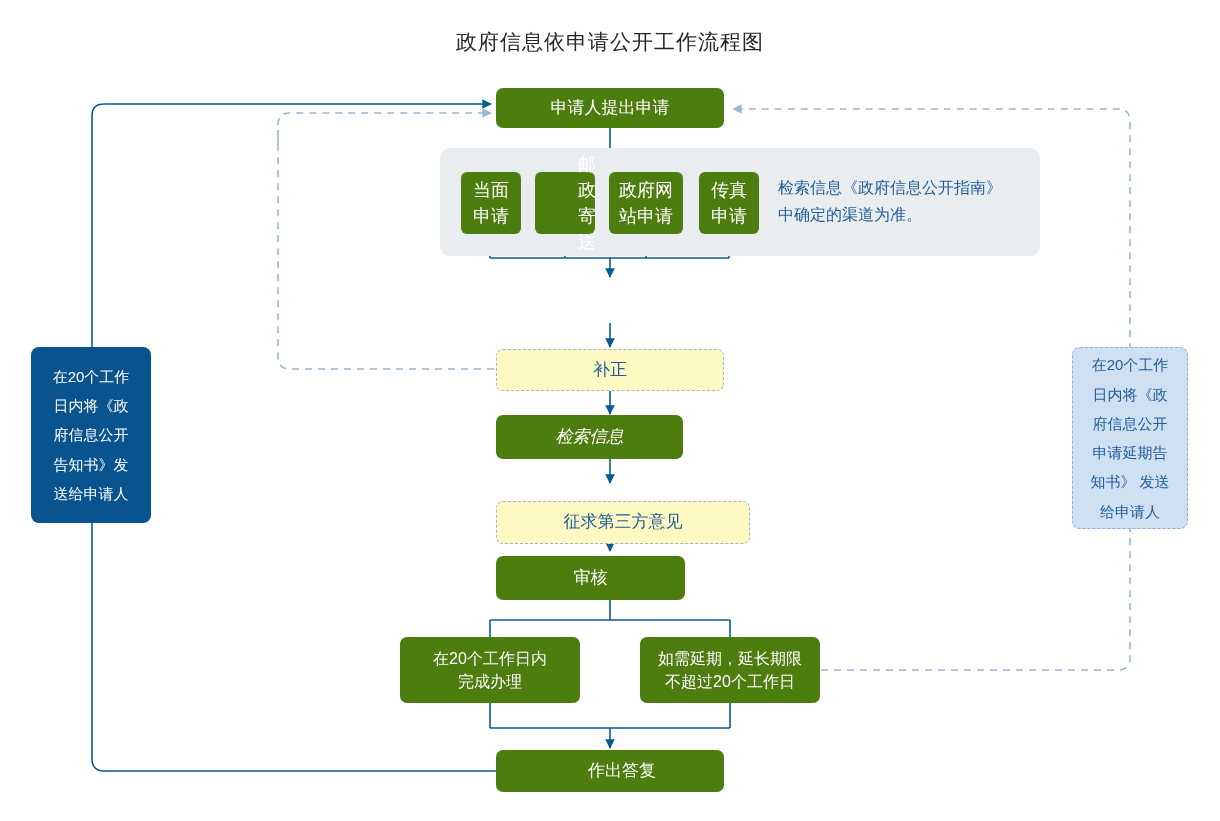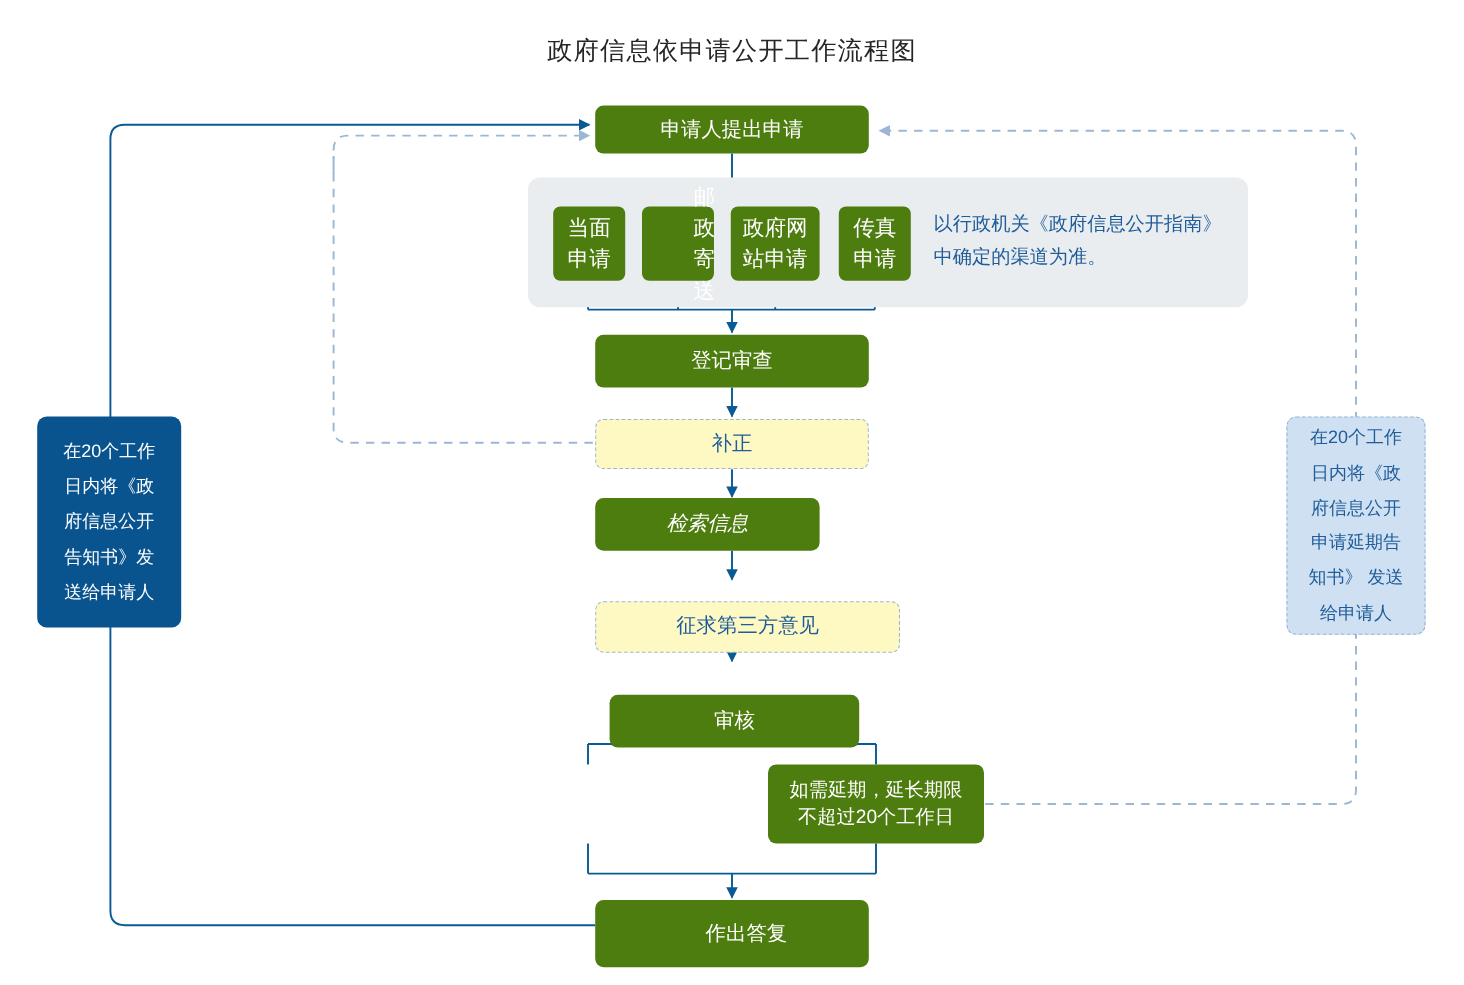--- a/index.html
+++ b/index.html
@@ -175,38 +175,39 @@
 
   <div class="node dark chan" style="left:461px; top:172px; width:60px; height:62px;">当面
 申请</div>
   <div class="node dark chan" style="left:535px; top:172px; width:60px; height:62px;padding-left:44px;">邮政
 寄送</div>
   <div class="node dark chan" style="left:609px; top:172px; width:74px; height:62px;">政府网
 站申请</div>
   <div class="node dark chan" style="left:699px; top:172px; width:60px; height:62px;">传真
 申请</div>
 
-  <div class="panel-note" style="left:778px; top:174px; width:262px;">以行政机关《政府信息公开指南》
+  <div class="panel-note" style="left:778px; top:174px; width:262px;">检索信息《政府信息公开指南》
 中确定的渠道为准。</div>
 
-  <div class="node dark big" style="left:496px; top:279px; width:228px; height:44px;">登记审查</div>
 
   <div class="node light big" style="left:496px; top:349px; width:228px; height:42px;">补正</div>
 
   <div class="node dark big" style="left:496px; top:415px; width:187px; height:44px;font-style:italic;">检索信息</div>
 
   <div class="node light big" style="left:496px; top:501px; width:254px; height:43px;">征求第三方意见</div>
 
-  <div class="node dark big" style="left:496px; top:579px; width:208px; height:44px;margin-left:12px;">审核</div>
-
+  <div class="node dark big" style="left:496px; top:556px; width:189px; height:44px;">审核</div>
+
+  <div class="node dark mid" style="left:400px; top:637px; width:180px; height:66px;">在20个工作日内
+完成办理</div>
 
   <div class="node dark mid" style="left:640px; top:637px; width:180px; height:66px;">如需延期，延长期限
 不超过20个工作日</div>
 
-  <div class="node dark big" style="left:496px; top:750px; width:228px; height:56px;padding-left:24px;">作出答复</div>
+  <div class="node dark big" style="left:496px; top:750px; width:228px; height:42px;padding-left:24px;">作出答复</div>
 
 
   <div class="sidenote dark" style="left:31px; top:347px; width:120px; height:176px;">在20个工作
 日内将《政
 府信息公开
 告知书》发
 送给申请人</div>
 
   <div class="sidenote light" style="left:1072px; top:347px; width:116px; height:182px;">在20个工作
 日内将《政

